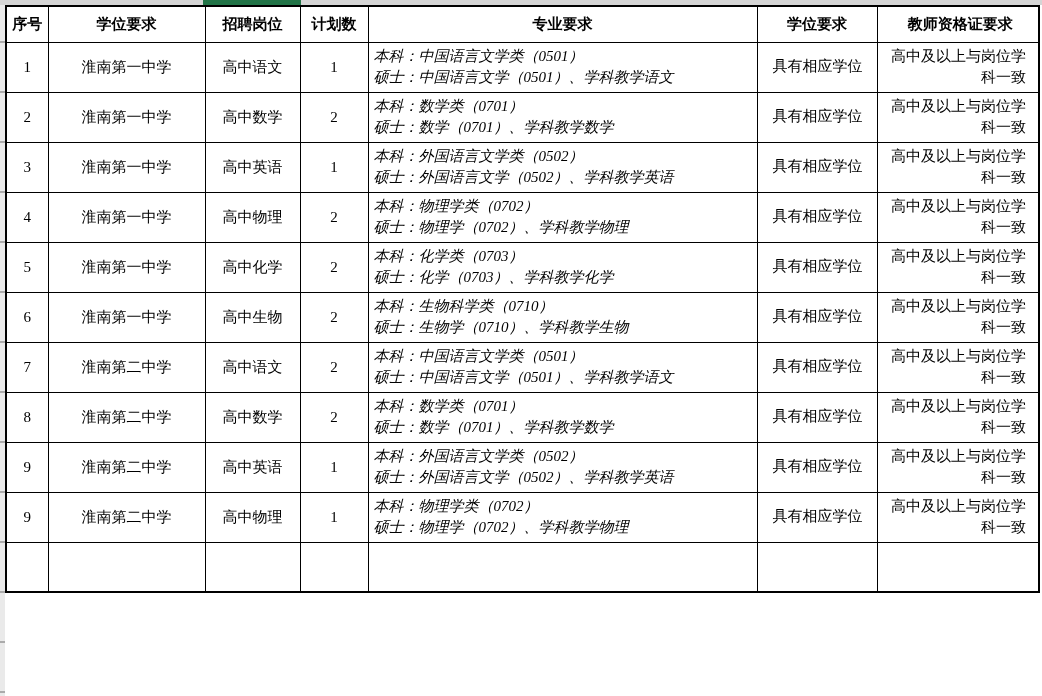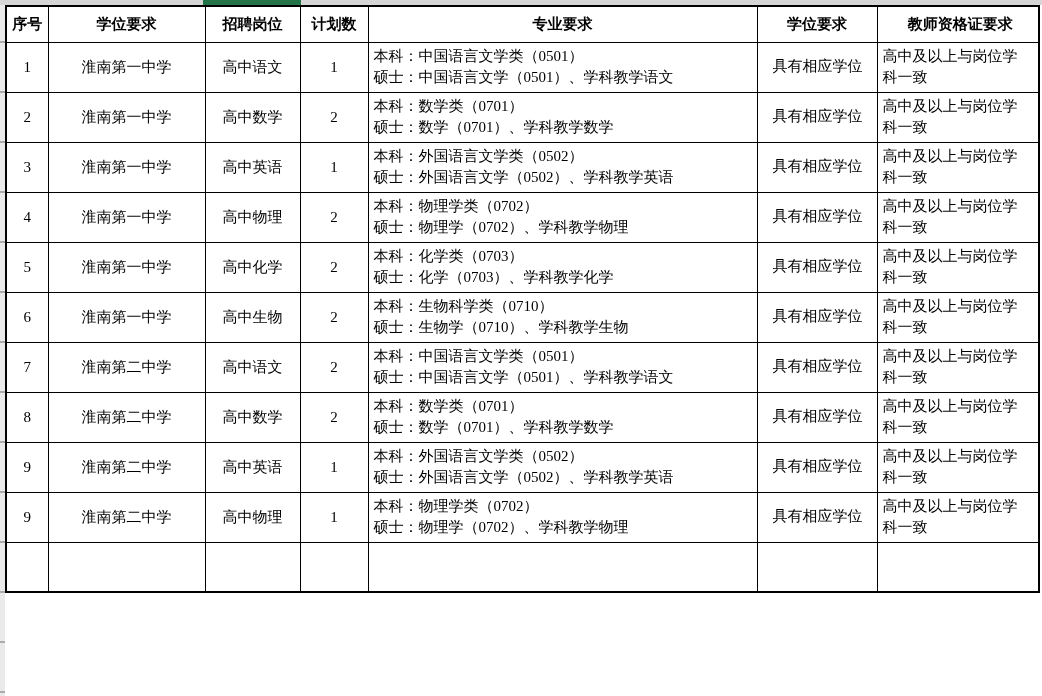--- a/index.html
+++ b/index.html
@@ -52,23 +52,23 @@
     padding: 0;
     overflow: hidden;
     vertical-align: middle;
   }
   .sheet-table thead tr { height: 36px; }
   .sheet-table tbody tr { height: 50px; }
   .sheet-table th {
     font-weight: bold;
   }
   td.c-center { text-align: center; }
-  td.c-major  { text-align: left; padding-left: 5px; padding-right: 4px; }
+  td.c-major  { text-align: left; padding-left: 5px; padding-right: 4px; font-style: italic; }
   td.c-degree { text-align: left; padding-left: 15px; padding-right: 4px; font-family: Liberation Mono, monospace; }
-  td.c-cert   { text-align: left; padding-left: 5px; padding-right: 12px; margin-left: 48px; }
+  td.c-cert   { text-align: right; padding-left: 5px; padding-right: 12px; margin-left: 48px; }
   th.h-cert   { text-align: center; padding-left: 5px; }
   .major-line { white-space: nowrap; }
 </style>
 </head>
 <body>
 
 <div class="top-strip"></div>
 <div class="selection-bar"></div>
 <div class="left-strip"></div>
 

